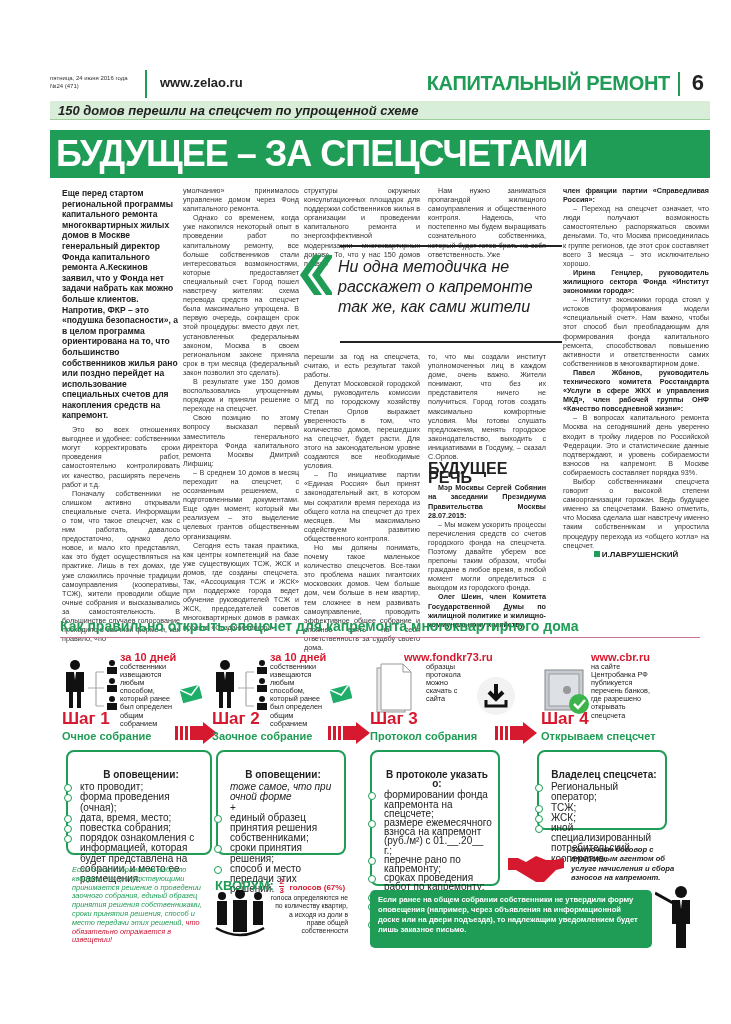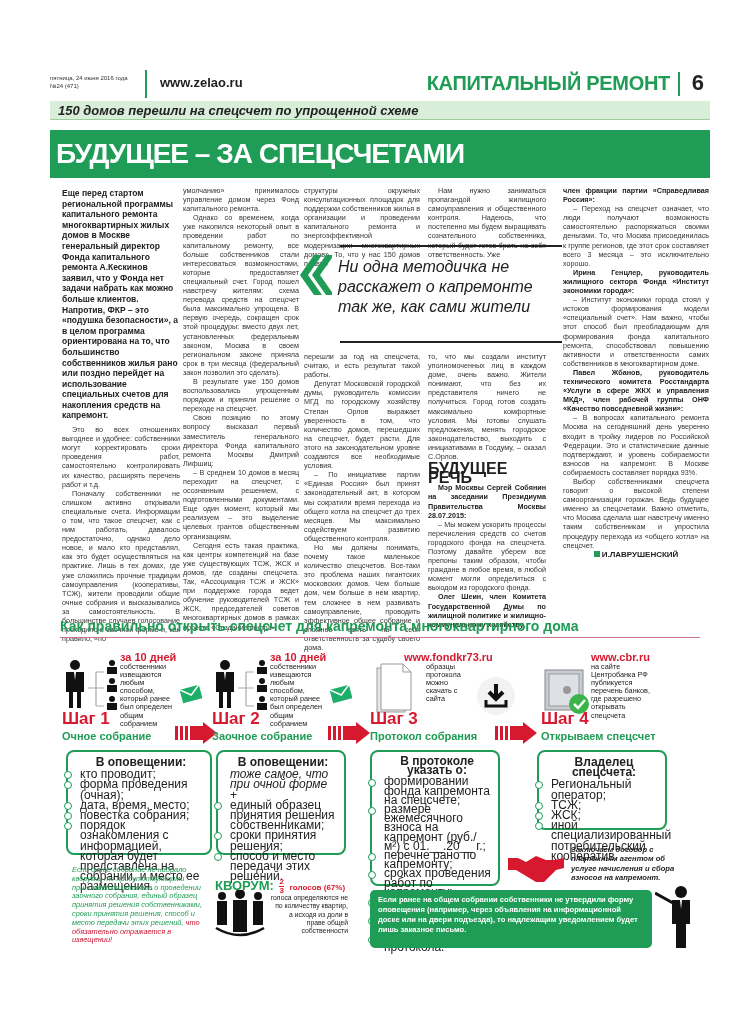--- a/index.html
+++ b/index.html
@@ -7,41 +7,41 @@
 body{font-family:"Liberation Sans",sans-serif;color:#222;position:relative}
 .abs{position:absolute}
 .masthead{left:50px;top:70px;width:660px;height:30px}
 .mh-date{position:absolute;left:0;top:4px;font-size:6px;line-height:8px;color:#333}
 .mh-sep{position:absolute;left:95px;top:0;width:2px;height:28px;background:#1f9c55}
 .mh-url{position:absolute;left:110px;top:5px;font-size:13px;font-weight:bold;color:#222}
 .mh-section{position:absolute;right:40px;top:2px;font-size:20px;font-weight:bold;color:#1f9c55;letter-spacing:-0.3px}
 .mh-sep2{position:absolute;right:30px;top:2px;width:2px;height:24px;background:#1f9c55}
 .mh-page{position:absolute;right:6px;top:0;font-size:22px;font-weight:bold;color:#222}
 .kicker{left:50px;top:101px;width:660px;height:19px;background:#d9eed9;border-bottom:1px solid #9ccf9c;padding-left:8px;font-size:13px;font-weight:bold;font-style:italic;line-height:19px;color:#222}
-.headline{left:50px;top:130px;width:660px;height:48px;background:#1f9c55;color:#fff;font-size:28px;font-weight:bold;line-height:48px;padding-left:6px;letter-spacing:-1px}
+.headline{left:50px;top:130px;width:660px;height:48px;background:#1f9c55;color:#fff;font-size:36px;font-weight:bold;line-height:48px;padding-left:6px;letter-spacing:-1px}
 .col{position:absolute;font-size:7.2px;line-height:9.1px;text-align:justify;color:#333}
 .col p{text-indent:10px}
 .col p.noind{text-indent:0}
 .lead{font-weight:bold;font-size:8.5px;line-height:10.6px;text-align:left;color:#222;margin-bottom:4px}
 .bold{font-weight:bold;color:#222}
 .quote{left:300px;top:245px;width:262px;height:98px}
 .quote-line{position:absolute;left:40px;right:0;height:2px;background:#222}
 .quote-chev{position:absolute;left:0;top:10px;width:32px;height:40px}
 .quote-text{position:absolute;left:38px;top:12px;font-size:16px;font-style:italic;line-height:20px;color:#222}
 .pr-title{font-size:16px;font-weight:bold;color:#222;margin:3px 0 1px;text-indent:0}
 .author{text-align:center;font-weight:bold;color:#222;font-size:8px}
 .author .sq{display:inline-block;width:6px;height:6px;background:#1f9c55;margin-right:2px}
 .ig-title{left:60px;top:618px;width:640px;font-size:14px;font-weight:bold;color:#1f9c55}
 .ig-rule{left:60px;top:637px;width:640px;height:1px;background:#c9758c}
 .step{position:absolute}
 .step-hd{font-size:11px;font-weight:bold;color:#d7192f;line-height:11px}
 .step-sm{font-size:7.3px;line-height:8.1px;color:#222}
 .step-big{font-size:17px;font-weight:bold;color:#d7192f;line-height:18px}
 .step-name{font-size:11px;font-weight:bold;color:#1f9c55;line-height:13px}
-.box{position:absolute;border:2.5px solid #1f9c55;border-radius:8px;background:#fff;padding:5px 6px 4px 10px;font-size:12px;line-height:10.2px;color:#222}
+.box{position:absolute;border:2.5px solid #1f9c55;border-radius:8px;background:#fff;padding:18px 6px 4px 10px;font-size:10px;line-height:10.2px;color:#222}
 .box .bh{font-weight:bold;text-align:center;margin-bottom:2px}
 .box .it{position:relative;padding-left:2px}
 .box .it.dot::before{content:"";position:absolute;left:-14px;top:2px;width:6px;height:6px;border:1.5px solid #1f9c55;border-radius:50%;background:#fff}
 .arrow{position:absolute;width:42px;height:22px}
 .person{position:absolute}
 .note-green{font-style:italic;font-weight:normal;color:#1f9c55;font-size:7.4px;line-height:8.8px}
 .note-red{color:#c8102e}
 .kvorum{left:215px;top:878px;font-size:13px;font-weight:bold;color:#1f9c55}
 .frac{display:inline-block;vertical-align:middle;text-align:center;color:#d7192f;font-size:8px;line-height:8px;margin:0 2px}
 .frac span{display:block}

